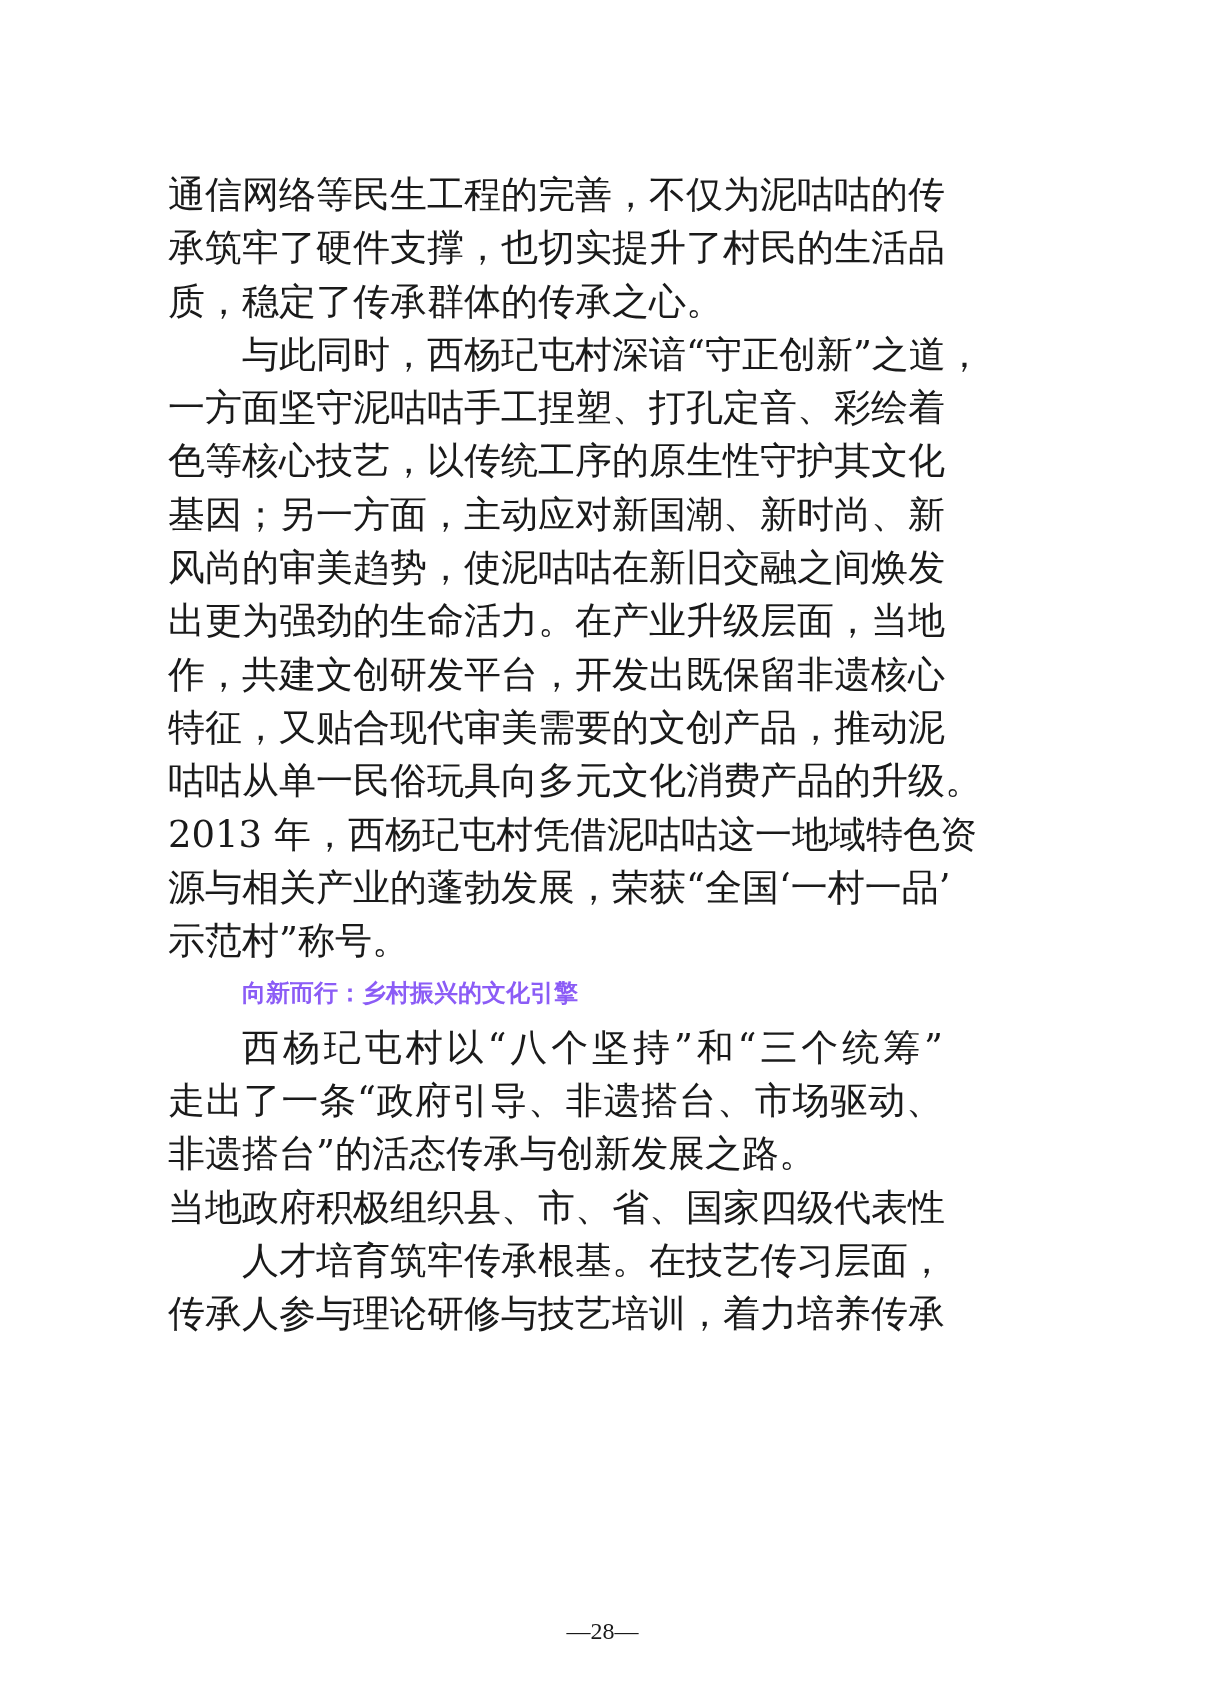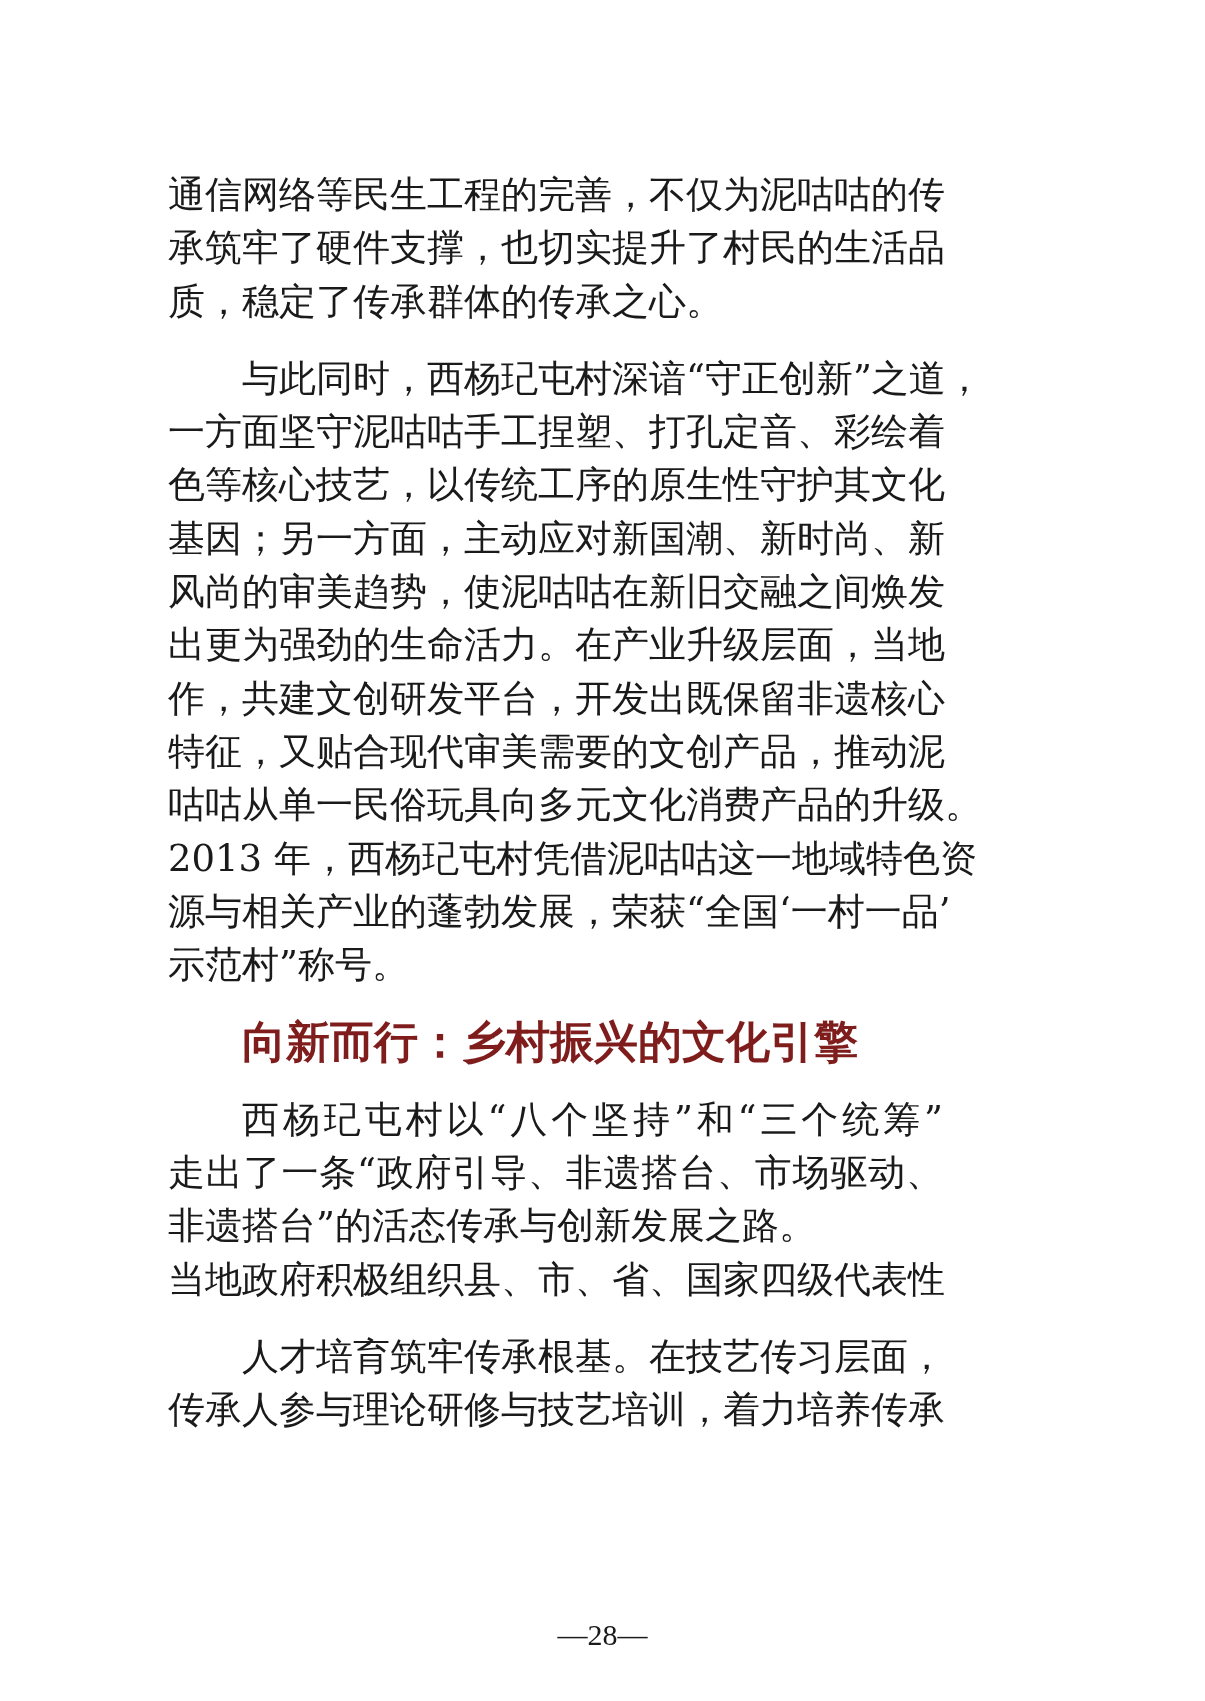--- a/index.html
+++ b/index.html
@@ -28,36 +28,35 @@
     white-space: nowrap;
     text-align: justify;
     text-align-last: justify;
     letter-spacing: 0;
   }
   .line.last {
     text-align-last: left;
   }
   .line.indent {
     padding-left: 74px;
-    margin-top: 24px;
   }
   .line.heading {
     font-family: "DejaVu Sans", "Liberation Sans", sans-serif;
     font-weight: bold;
     text-align-last: left;
-    font-size: 44px;
-    color: #7f1d1d;
+    font-size: 24px;
+    color: #8b5cf6;
   }
   .page-number {
     position: absolute;
     left: 0;
     width: 1205px;
     top: 1618px;
     text-align: center;
-    font-size: 30px;
+    font-size: 24px;
     font-family: "Liberation Serif", "DejaVu Serif", serif;
     color: #1a1a1a;
   }
 </style>
 </head>
 <body>
 
 <div class="page">
 
   <div class="line">通信网络等民生工程的完善，不仅为泥咕咕的传</div>

